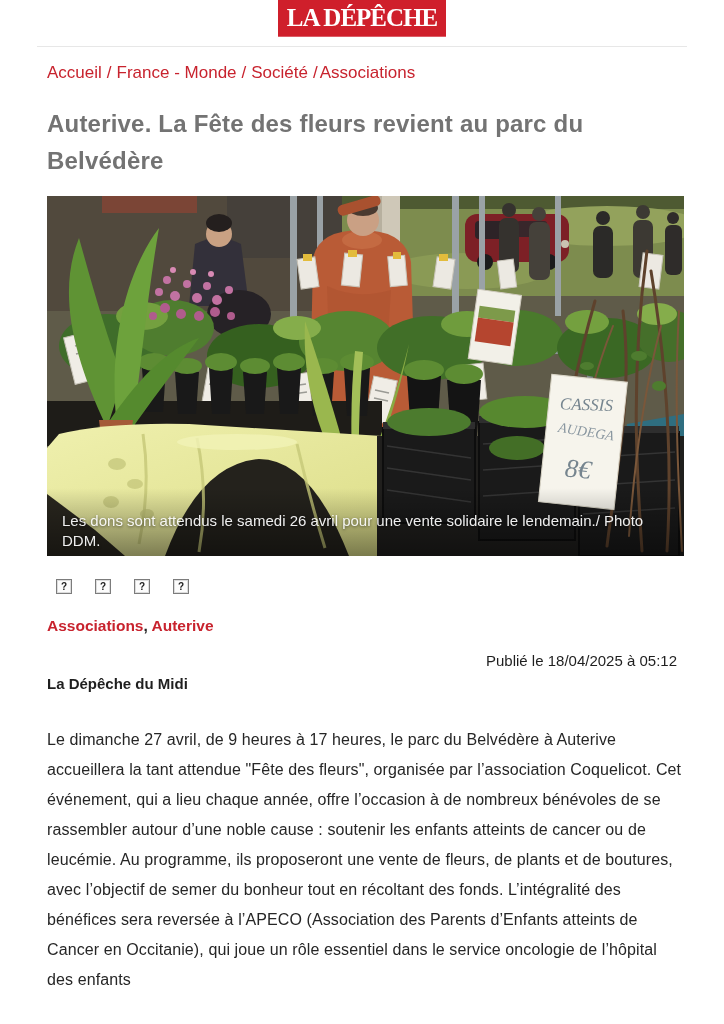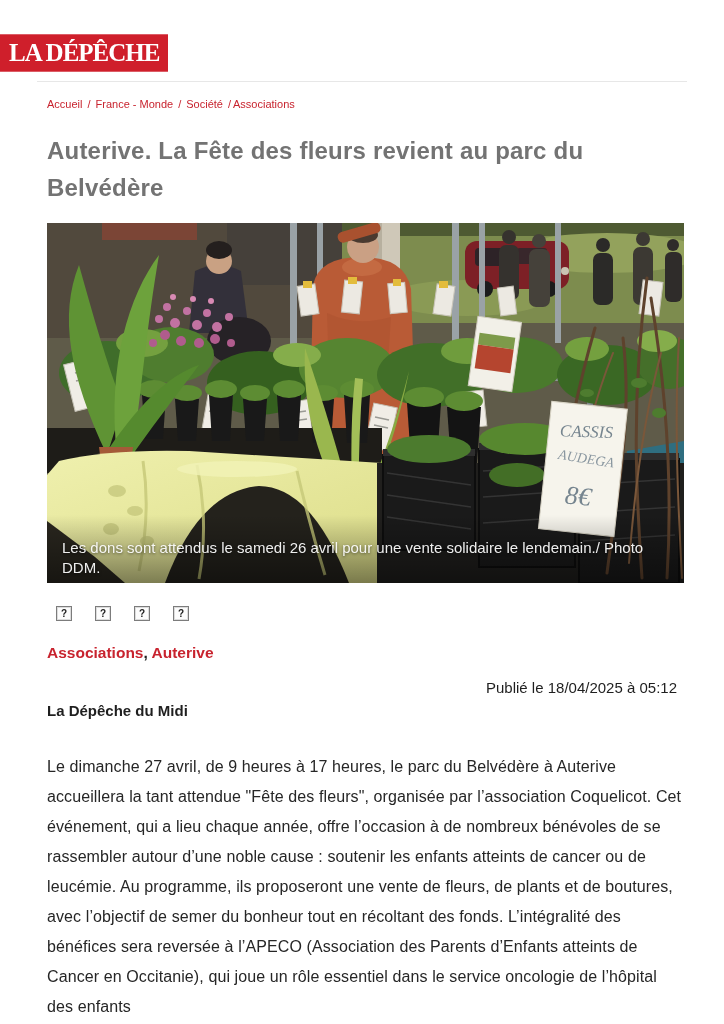--- a/index.html
+++ b/index.html
@@ -2,29 +2,29 @@
 <html><head>
 <meta charset="utf-8">
 <style>
   * { margin:0; padding:0; box-sizing:border-box; }
   html,body { background:#ffffff; }
   body {
     width:724px; height:1024px; margin:0 auto; position:relative;
     font-family:"Liberation Sans", sans-serif; color:#262626; overflow:hidden;
   }
   
-  .site-header { padding-top:35px; display:flex; }
+  .site-header { display:flex; justify-content:center; }
   .logo {
     display:inline-block; background:#cf1f2b; color:#ffffff; text-decoration:none;
     font-family:"Liberation Serif", serif; font-weight:bold; font-size:25px;
     line-height:1; padding:5px 9px 6px; letter-spacing:-1px; transform:scaleY(1.04);
   }
   .header-divider { border:none; border-top:1px solid #e7e7e7; margin:10px 37px 0; }
   
-  .breadcrumb { margin:16px 47px 0; font-size:11px; color:#c8232e; }
+  .breadcrumb { margin:16px 47px 0; font-size:17px; color:#c8232e; }
   .breadcrumb a { color:#c8232e; text-decoration:none; }
   .breadcrumb .sep { color:#c8232e; margin:0 5px; }
   .breadcrumb .sep.last { margin-right:2px; }
   
   h1.page-title {
     margin:22px 40px 0 47px; width:637px;
     font-size:24px; line-height:37px; font-weight:bold; color:#737373; letter-spacing:.2px;
   }
   
   figure.article-figure { margin:17px 40px 0 47px; width:637px; height:360px; position:relative; }

